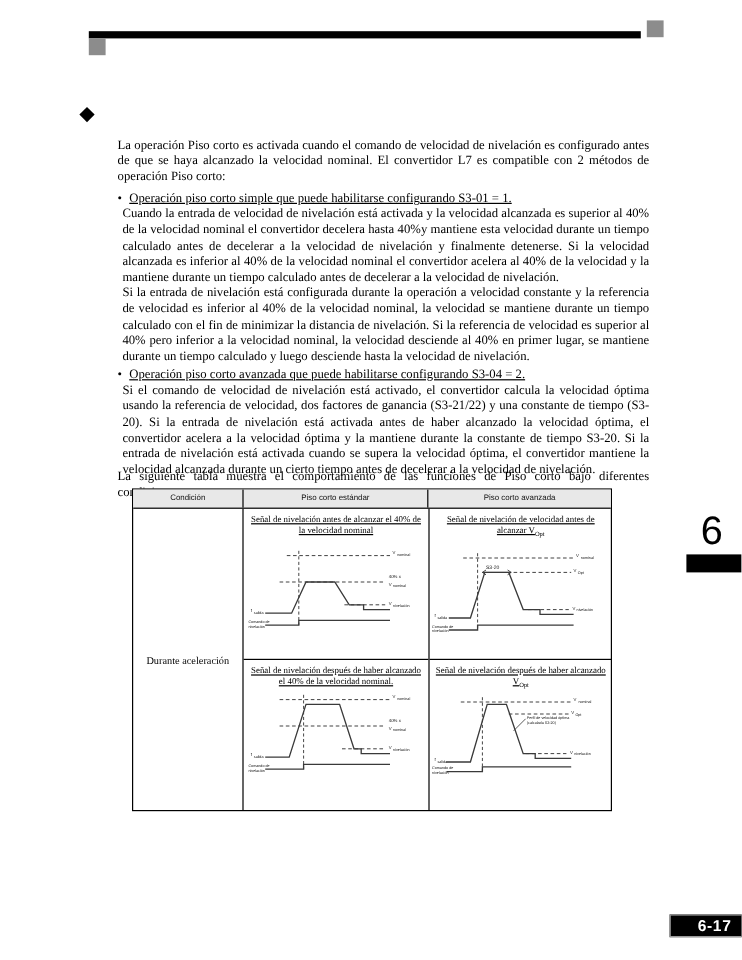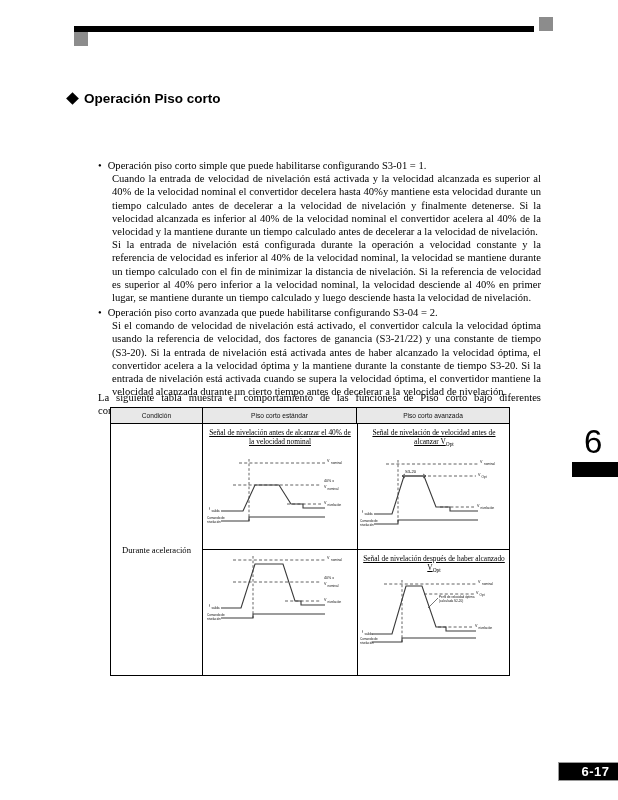--- a/index.html
+++ b/index.html
@@ -31,22 +31,22 @@
              font-size:13.5px;font-weight:bold;display:flex;align-items:center;gap:7px;}
   .diamond{display:inline-block;width:9px;height:9px;background:#000;transform:rotate(45deg);}
 
   
   .body-block{position:absolute;font-size:10.6px;line-height:13.2px;text-align:justify;
               text-justify:inter-word;}
   .intro{left:98px;top:115px;width:443px;}
   .bullet{position:absolute;left:98px;width:443px;font-size:10.6px;line-height:13.2px;}
   .bullet .bl{display:flex;gap:6px;}
   .bullet .dot{flex:0 0 auto;}
-  .bullet .btxt{flex:1 1 auto;}
-  .sub-par{margin-left:14px;text-align:justify;text-justify:inter-word;}
+  .bullet .btxt{flex:1 1 auto;text-decoration:underline;}
+  .sub-par{margin-left:4px;text-align:justify;text-justify:inter-word;}
   .closing{left:98px;top:391px;width:443px;}
 
   
   .tbl{position:absolute;left:110px;top:407px;width:400px;border:1px solid #000;
        box-sizing:border-box;background:#fff;}
   .tbl .row{display:flex;}
   .tbl .hdr-row{border-bottom:1px solid #000;background:#e8e8e8;}
   .cell{box-sizing:border-box;position:relative;}
   .c-cond{flex:0 0 92px;border-right:1px solid #000;}
   .c-mid{flex:0 0 154px;border-right:1px solid #000;}
@@ -77,23 +77,23 @@
 
   <div class="hdr"></div>
   <div class="hdr-sq-r"></div>
   <div class="hdr-sq-l"></div>
 
   <div class="chap-num">6</div>
   <div class="chap-bar"></div>
 
   <div class="sec-title">
     <span class="diamond"></span>
-    <span>Operación Piso corto</span>
-  </div>
-
+  </div>
+
+  <div class="body-block intro">La operación Piso corto es activada cuando el comando de velocidad de nivelación es configurado antes de que se haya alcanzado la velocidad nominal. El convertidor L7 es compatible con 2 métodos de operación Piso corto:</div>
 
   <div class="bullet" style="top:159px;">
     <div class="bl">
       <span class="dot">•</span>
       <span class="btxt">Operación piso corto simple que puede habilitarse configurando S3-01 = 1.</span>
     </div>
     <div class="sub-par">Cuando la entrada de velocidad de nivelación está activada y la velocidad alcanzada es superior al 40% de la velocidad nominal el convertidor decelera hasta 40%y mantiene esta velocidad durante un tiempo calculado antes de decelerar a la velocidad de nivelación y finalmente detenerse. Si la velocidad alcanzada es inferior al 40% de la velocidad nominal el convertidor acelera al 40% de la velocidad y la mantiene durante un tiempo calculado antes de decelerar a la velocidad de nivelación.</div>
     <div class="sub-par">Si la entrada de nivelación está configurada durante la operación a velocidad constante y la referencia de velocidad es inferior al 40% de la velocidad nominal, la velocidad se mantiene durante un tiempo calculado con el fin de minimizar la distancia de nivelación. Si la referencia de velocidad es superior al 40% pero inferior a la velocidad nominal, la velocidad desciende al 40% en primer lugar, se mantiene durante un tiempo calculado y luego desciende hasta la velocidad de nivelación.</div>
   </div>
 
@@ -151,20 +151,21 @@
             <text class="lbl" x="121" y="57">V</text>
               <text class="lbl2" x="124.5" y="58.5">nivelación</text>
             <text class="lbl" x="6" y="63">f</text>
               <text class="lbl2" x="8.5" y="64.5">salida</text>
             <text class="lbl2" x="4" y="72">Comando de</text>
             <text class="lbl2" x="4" y="76">nivelación</text>
           </svg>
         </div>
 
         <div class="chart-cell">
+          <div class="cap">Señal de nivelación después de haber alcanzado el 40% de la velocidad nominal.</div>
           <svg viewBox="0 0 154 76" width="154" height="76">
             <path class="dash" d="M30 10 H122"></path>
             <path class="dash" d="M30 32 H118"></path>
             <path class="dash" d="M82 51 H118"></path>
             <path class="vdash" d="M50 6 V68"></path>
             <path class="sig" d="M18 58 H38 L52 14 H80 L92 51 H98 V55 H122"></path>
             <path class="sig" d="M18 68 V68 H50 V64 H122"></path>
             <text class="lbl" x="124" y="9">V</text>
               <text class="lbl2" x="128" y="10.5">nominal</text>
             <text class="lbl" x="121" y="29">40% x</text>

